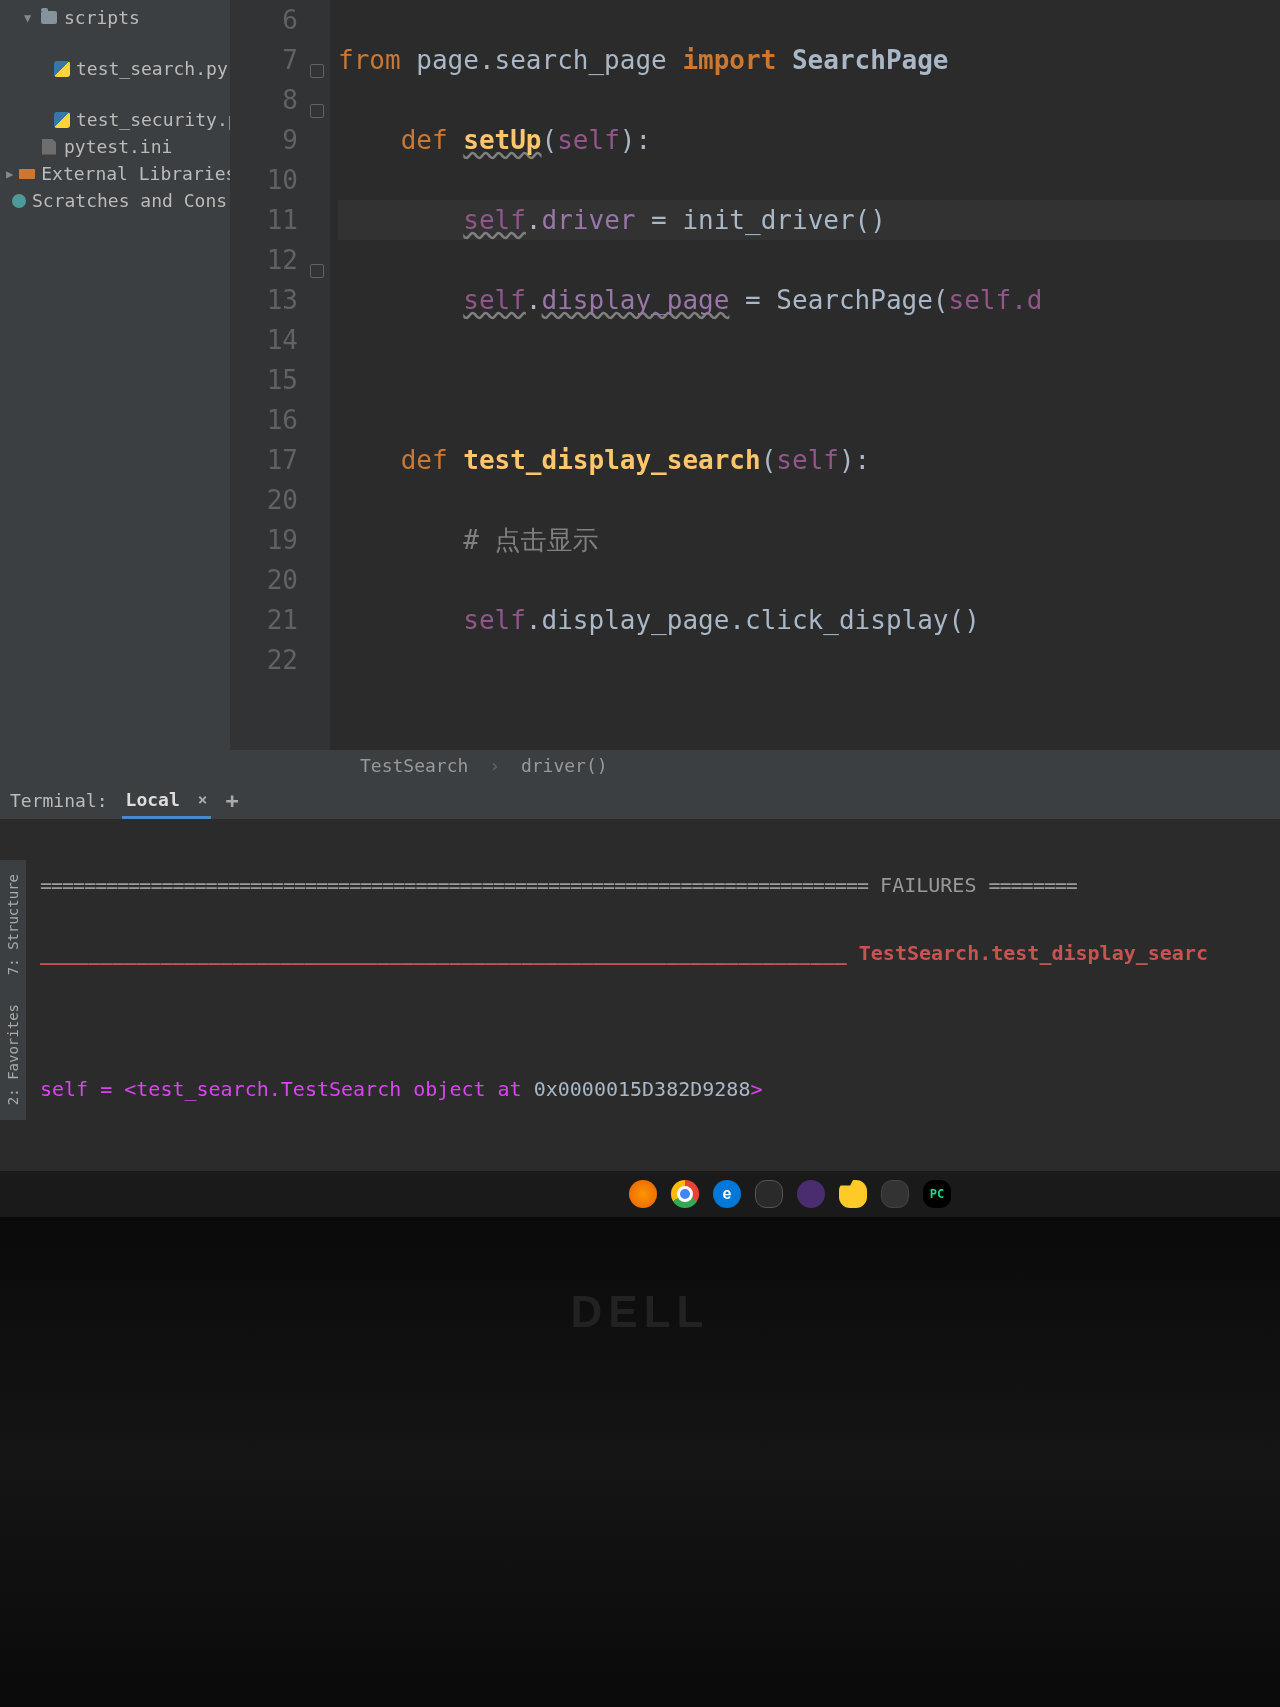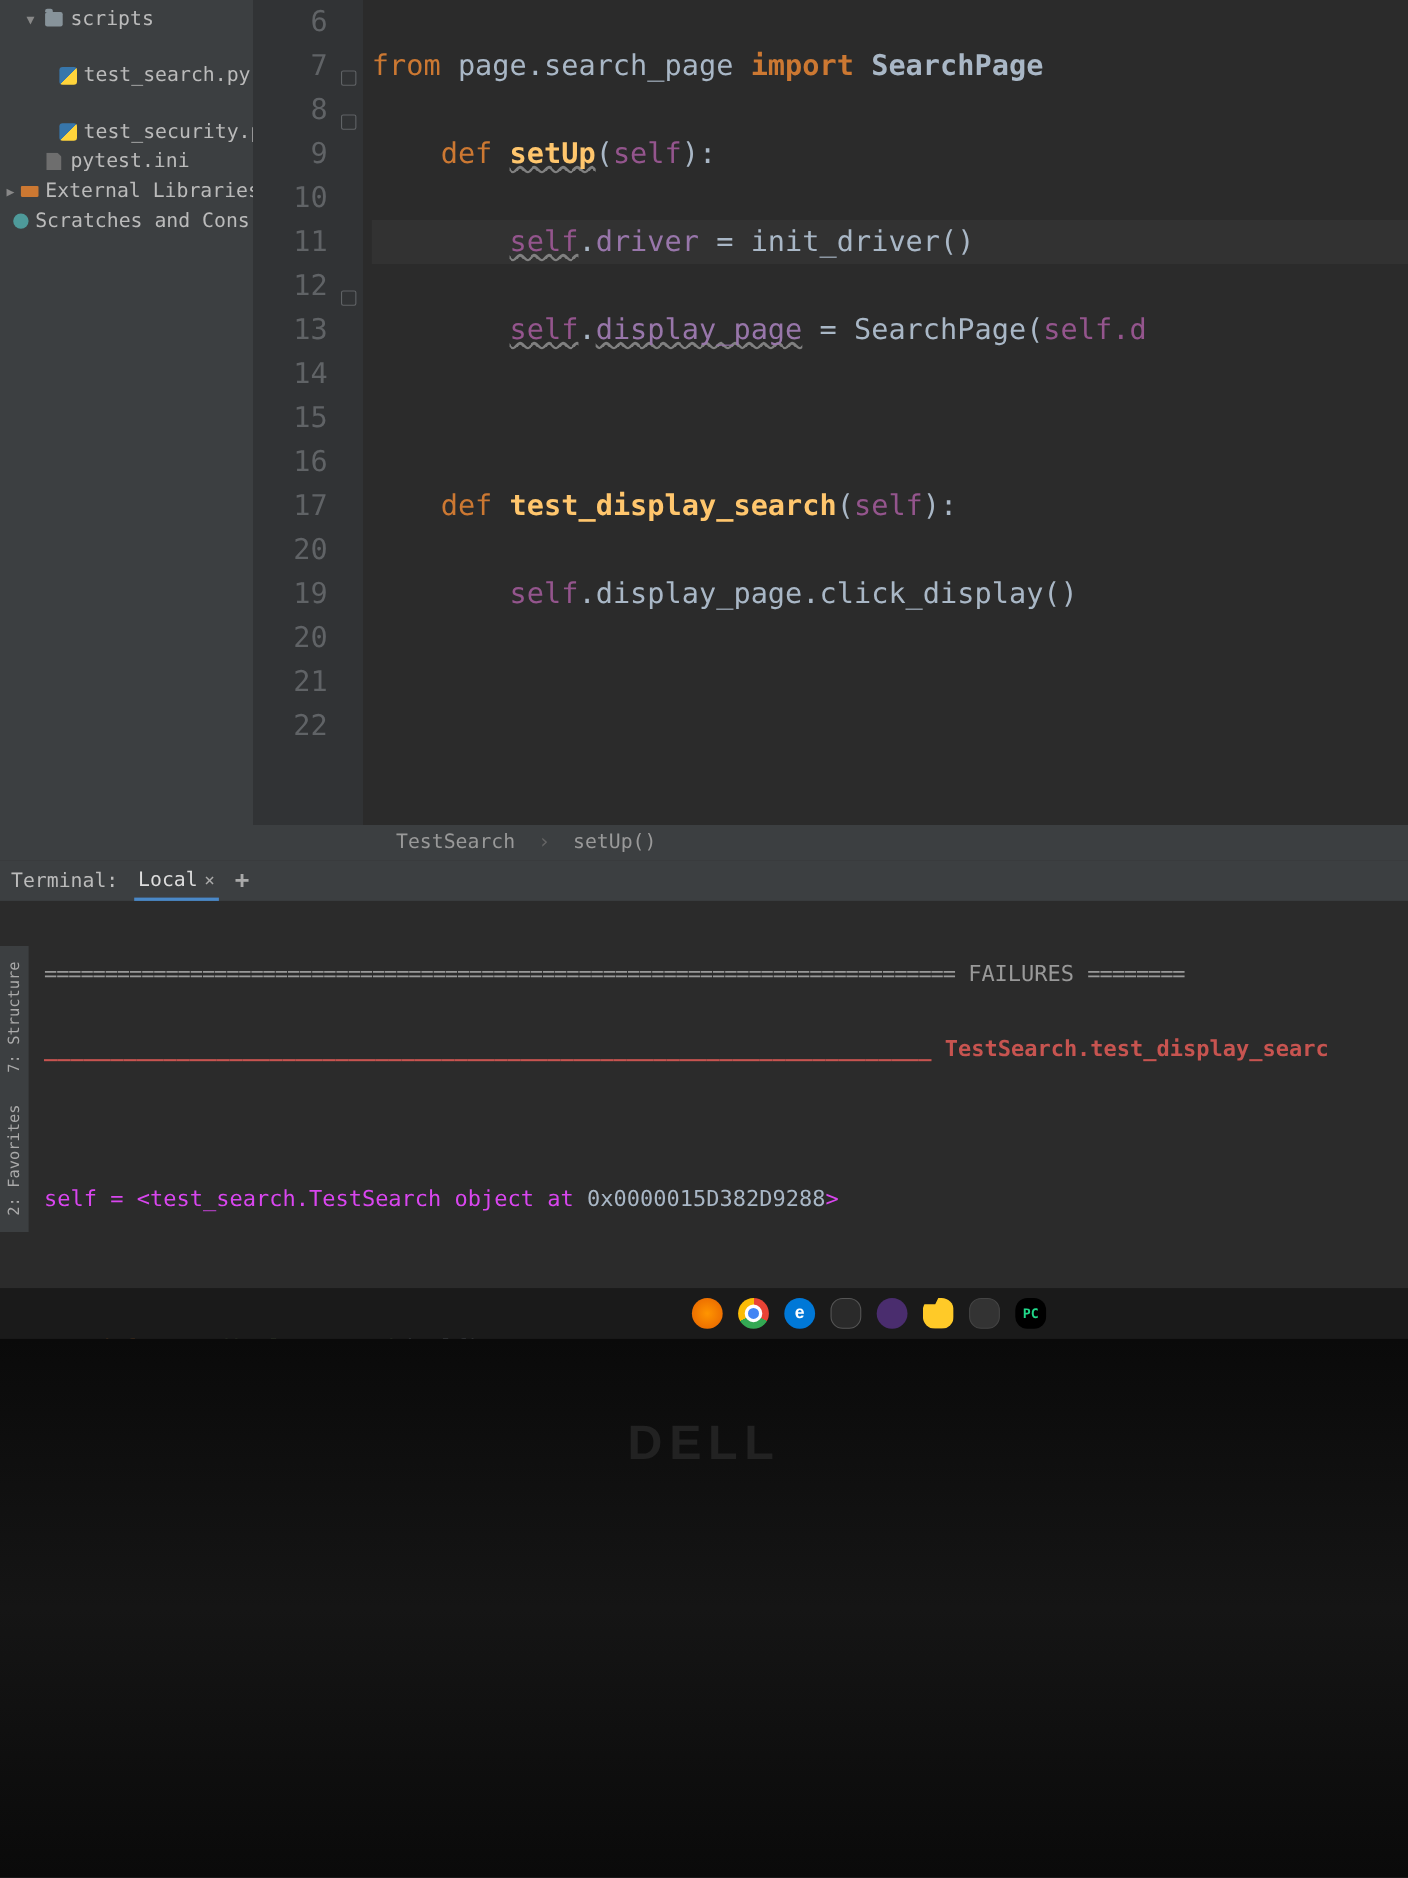--- a/index.html
+++ b/index.html
@@ -95,21 +95,22 @@
     font-size: 18px;
     border-bottom: 1px solid #2b2b2b;
   }
   .terminal-header .label { color: #bbb; }
   .tab-local {
     color: #ddd;
     border-bottom: 3px solid #4a88c7;
     padding: 6px 4px;
     display: flex;
     align-items: center;
-    gap: 6px;
+    gap: 18px;
+    font-weight: bold;
   }
   .close-x { color: #aaa; font-size: 16px; }
   .plus { color: #aaa; font-size: 22px; font-weight: bold; }
   .terminal-body {
     background: #2b2b2b;
     padding: 14px 20px 14px 40px;
     font-size: 20px;
     line-height: 34px;
     font-family: 'Consolas', monospace;
     white-space: pre;
@@ -276,36 +277,37 @@
     <span class="fold-marker f12"></span>
   </div>
 
   <div class="editor">
 <div class="code-line"><span class="kw">from</span><span> page.search_page </span><span class="kw-import">import</span><span class="cls"> SearchPage</span></div>
 <div class="code-line">    <span class="kw">def </span><span class="fn underline">setUp</span><span>(</span><span class="param">self</span><span>)</span><span>:</span></div>
 <div class="code-line highlighted">        <span class="param underline">self</span><span>.</span><span class="member">driver</span><span> = </span><span class="dotmethod">init_driver()</span></div>
 <div class="code-line">        <span class="param underline">self</span><span>.</span><span class="member underline">display_page</span><span> = SearchPage(</span><span class="param">self.d</span></div>
 <div class="code-line"></div>
 <div class="code-line">    <span class="kw">def </span><span class="fn">test_display_search</span><span>(</span><span class="param">self</span><span>)</span><span>:</span></div>
+<div class="code-line">        <span class="comment"># 点击显示</span></div>
 <div class="code-line">        <span class="param">self</span><span>.</span><span class="dotmethod">display_page.click_display()</span></div>
 
 
 
 
 
 
 
 
   </div>
 </div>
 
 <div class="breadcrumb">
   <span>TestSearch</span>
   <span class="sep">›</span>
-  <span>setUp()</span>
+  <span>driver()</span>
 </div>
 
 <div class="terminal-header">
   <span class="label">Terminal:</span>
   <span class="tab-local">
     <span>Local</span>
     <span class="close-x">×</span>
   </span>
   <span class="plus">+</span>
 </div>

